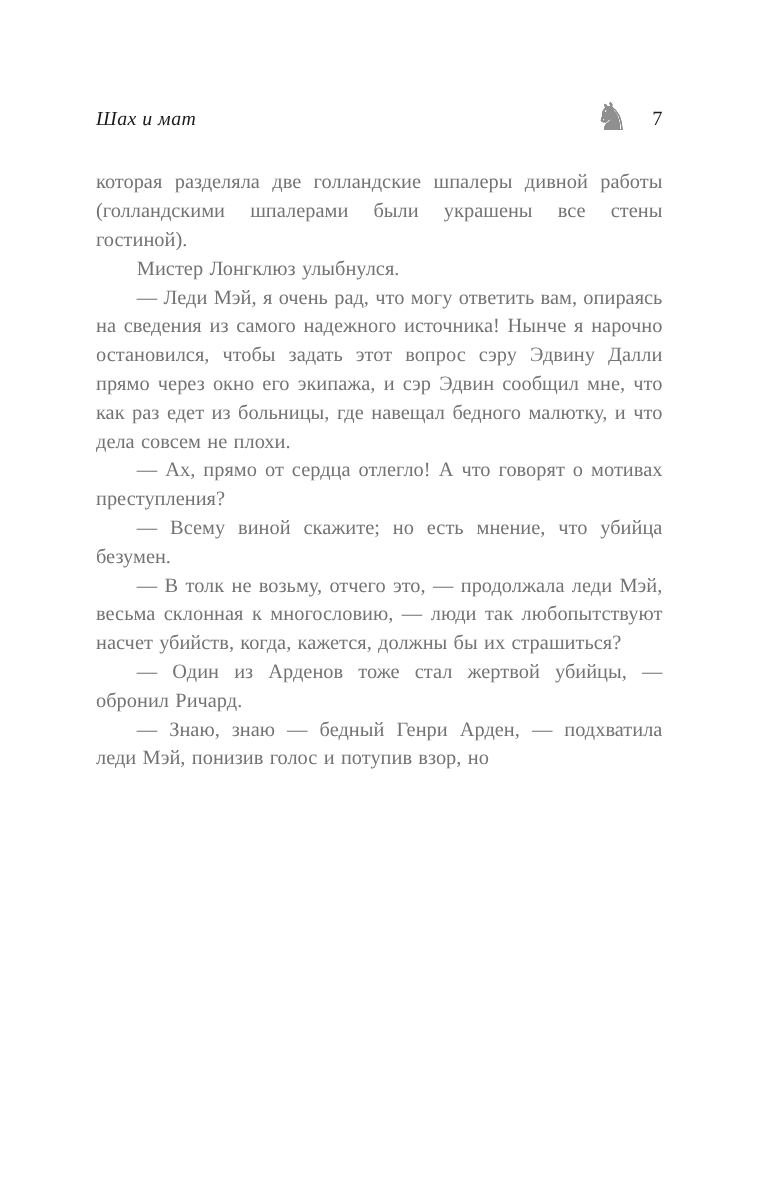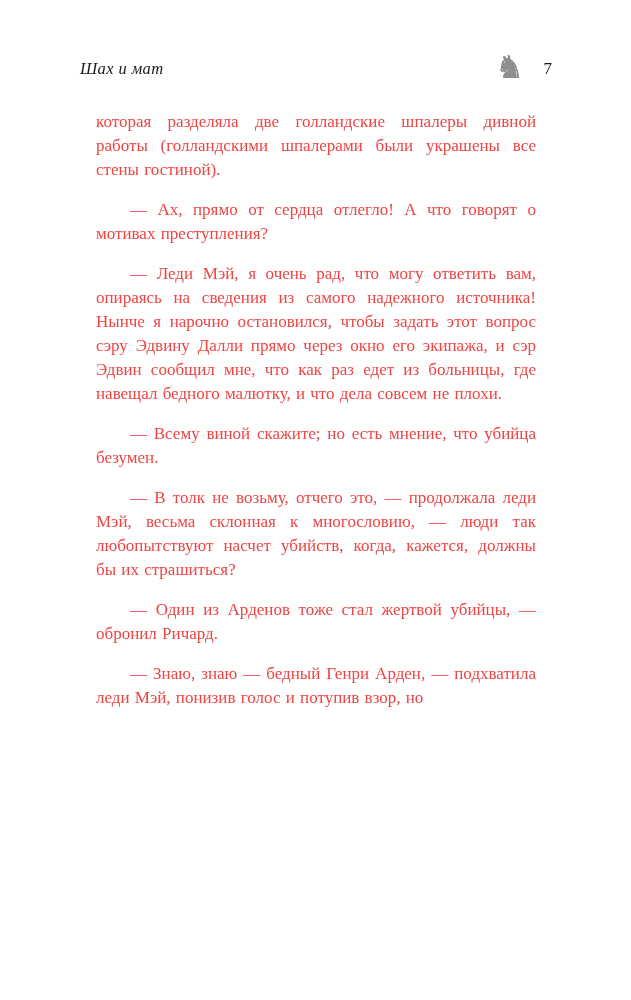--- a/index.html
+++ b/index.html
@@ -7,21 +7,21 @@
     padding: 0;
     background: #ffffff;
   }
   .page {
     position: relative;
     width: 631px;
     height: 1000px;
     margin: 0 auto;
     background: #ffffff;
     box-sizing: border-box;
-    padding: 52px 79px 0 80px;
+    padding: 82px 79px 0 80px;
     font-family: "Liberation Serif", "DejaVu Serif", serif;
     color: #141414;
     overflow: hidden;
   }
   .running-header {
     display: flex;
     justify-content: space-between;
     align-items: center;
     height: 34px;
     margin-bottom: 24px;
@@ -45,45 +45,46 @@
     font-style: normal;
     transform: translateY(-2px);
   }
   .page-number {
     font-size: 17px;
     color: #1a1a1a;
     min-width: 12px;
     text-align: right;
   }
   .text-block p {
-    margin: 16px;
+    margin: 0;
     font-size: 17px;
     line-height: 24px;
     text-align: justify;
-    color: #ef4444;
+    color: #737373;
     word-spacing: 1px;
   }
   .text-block p.indent {
     text-indent: 34px;
   }
 </style>
 </head>
 <body>
 
 <div class="page">
   <header class="running-header">
     <span class="running-title">Шах и мат</span>
     <span class="header-right">
       <span class="knight">♞</span>
       <span class="page-number">7</span>
     </span>
   </header>
 
   <main class="text-block" id="paragraphs">
       <p class="">которая разделяла две голландские шпалеры дивной работы (голландскими шпалерами были украшены все стены гостиной).</p>
+      <p class="indent">Мистер Лонгклюз улыбнулся.</p>
+      <p class="indent">— Леди Мэй, я очень рад, что могу ответить вам, опираясь на сведения из самого надежного источника! Нынче я нарочно остановился, чтобы задать этот вопрос сэру Эдвину Далли прямо через окно его экипажа, и сэр Эдвин сообщил мне, что как раз едет из больницы, где навещал бедного малютку, и что дела совсем не плохи.</p>
       <p class="indent">— Ах, прямо от сердца отлегло! А что говорят о мотивах преступления?</p>
-      <p class="indent">— Леди Мэй, я очень рад, что могу ответить вам, опираясь на сведения из самого надежного источника! Нынче я нарочно остановился, чтобы задать этот вопрос сэру Эдвину Далли прямо через окно его экипажа, и сэр Эдвин сообщил мне, что как раз едет из больницы, где навещал бедного малютку, и что дела совсем не плохи.</p>
       <p class="indent">— Всему виной скажите; но есть мнение, что убийца безумен.</p>
       <p class="indent">— В толк не возьму, отчего это, — продолжала леди Мэй, весьма склонная к многословию, — люди так любопытствуют насчет убийств, когда, кажется, должны бы их страшиться?</p>
       <p class="indent">— Один из Арденов тоже стал жертвой убийцы, — обронил Ричард.</p>
       <p class="indent">— Знаю, знаю — бедный Генри Арден, — подхватила леди Мэй, понизив голос и потупив взор, но</p>
     </main>
 </div>
 
 </body></html>

